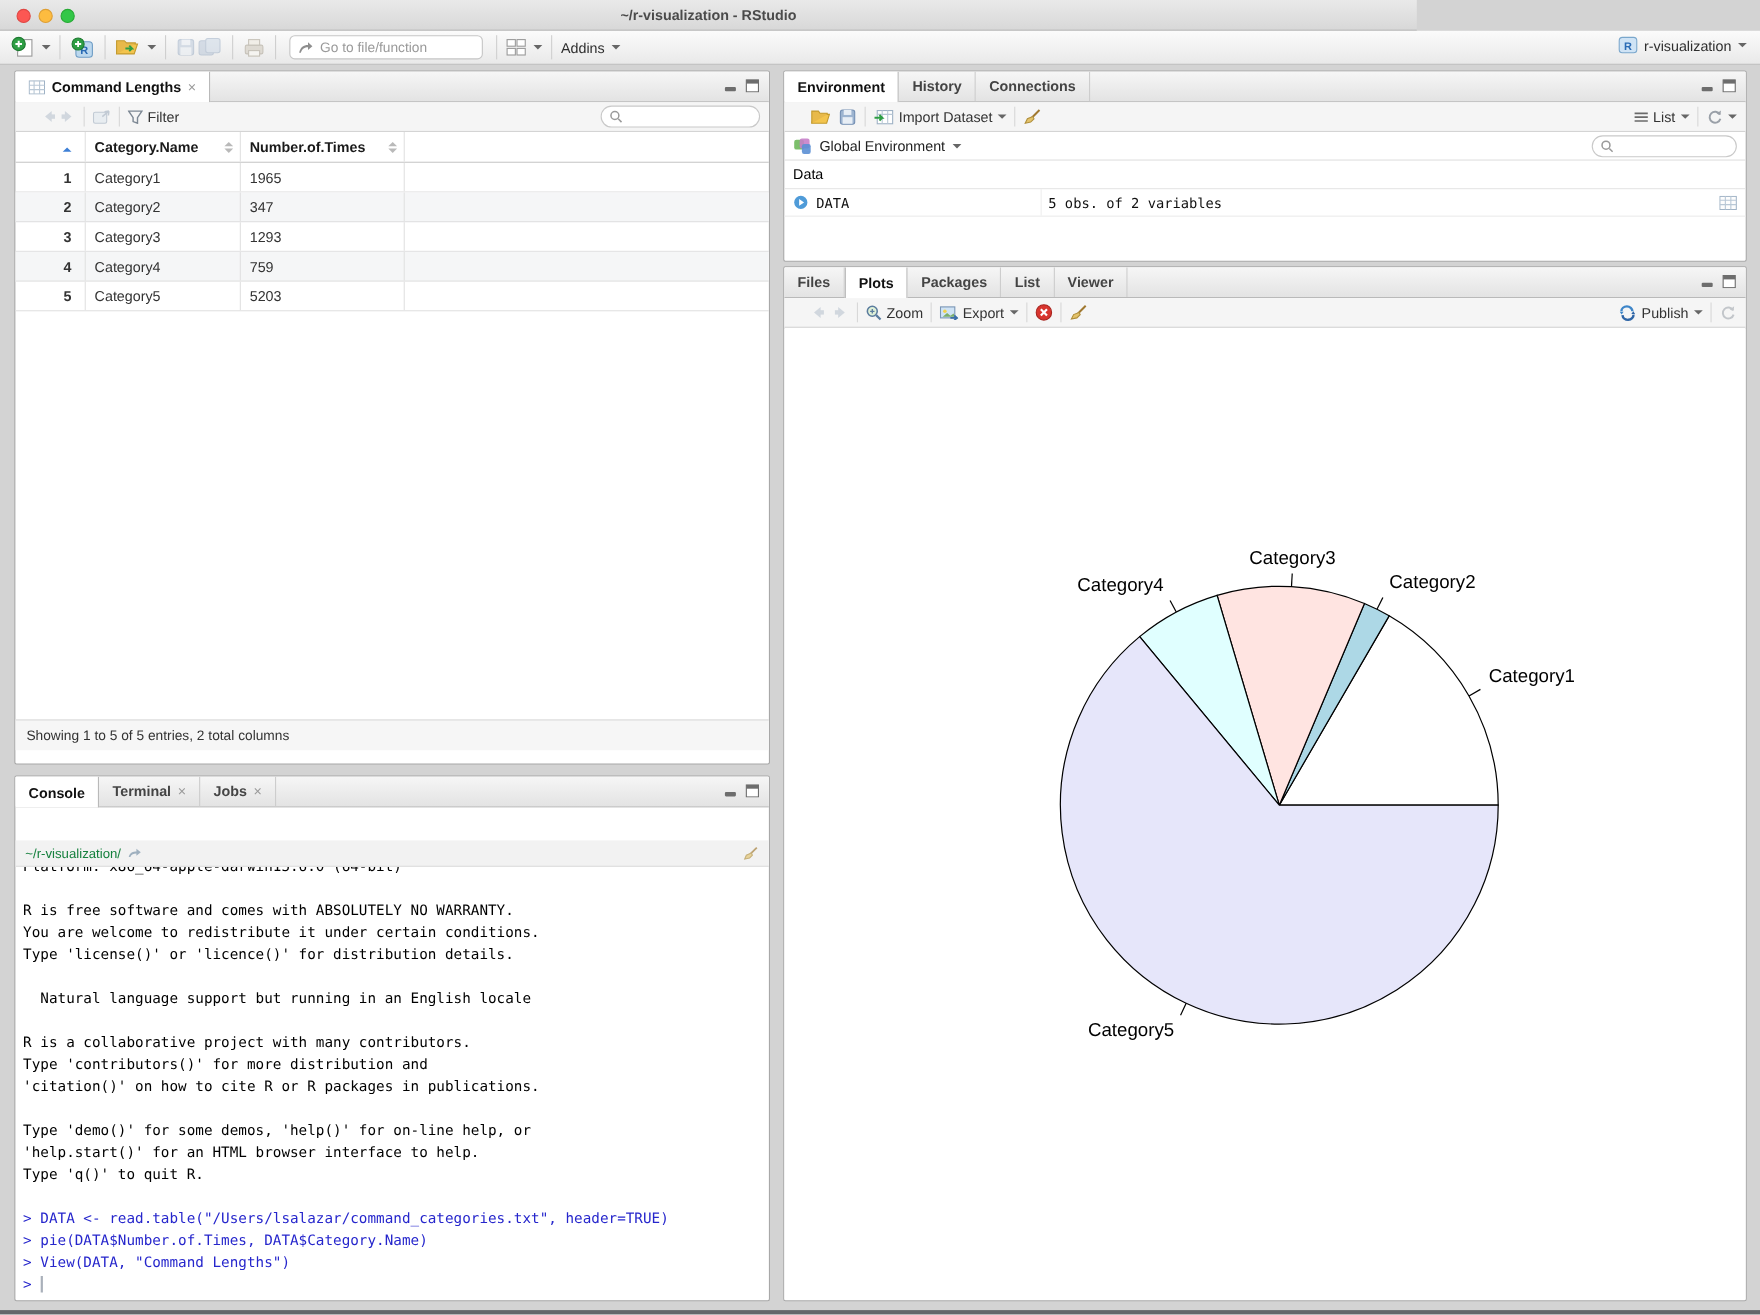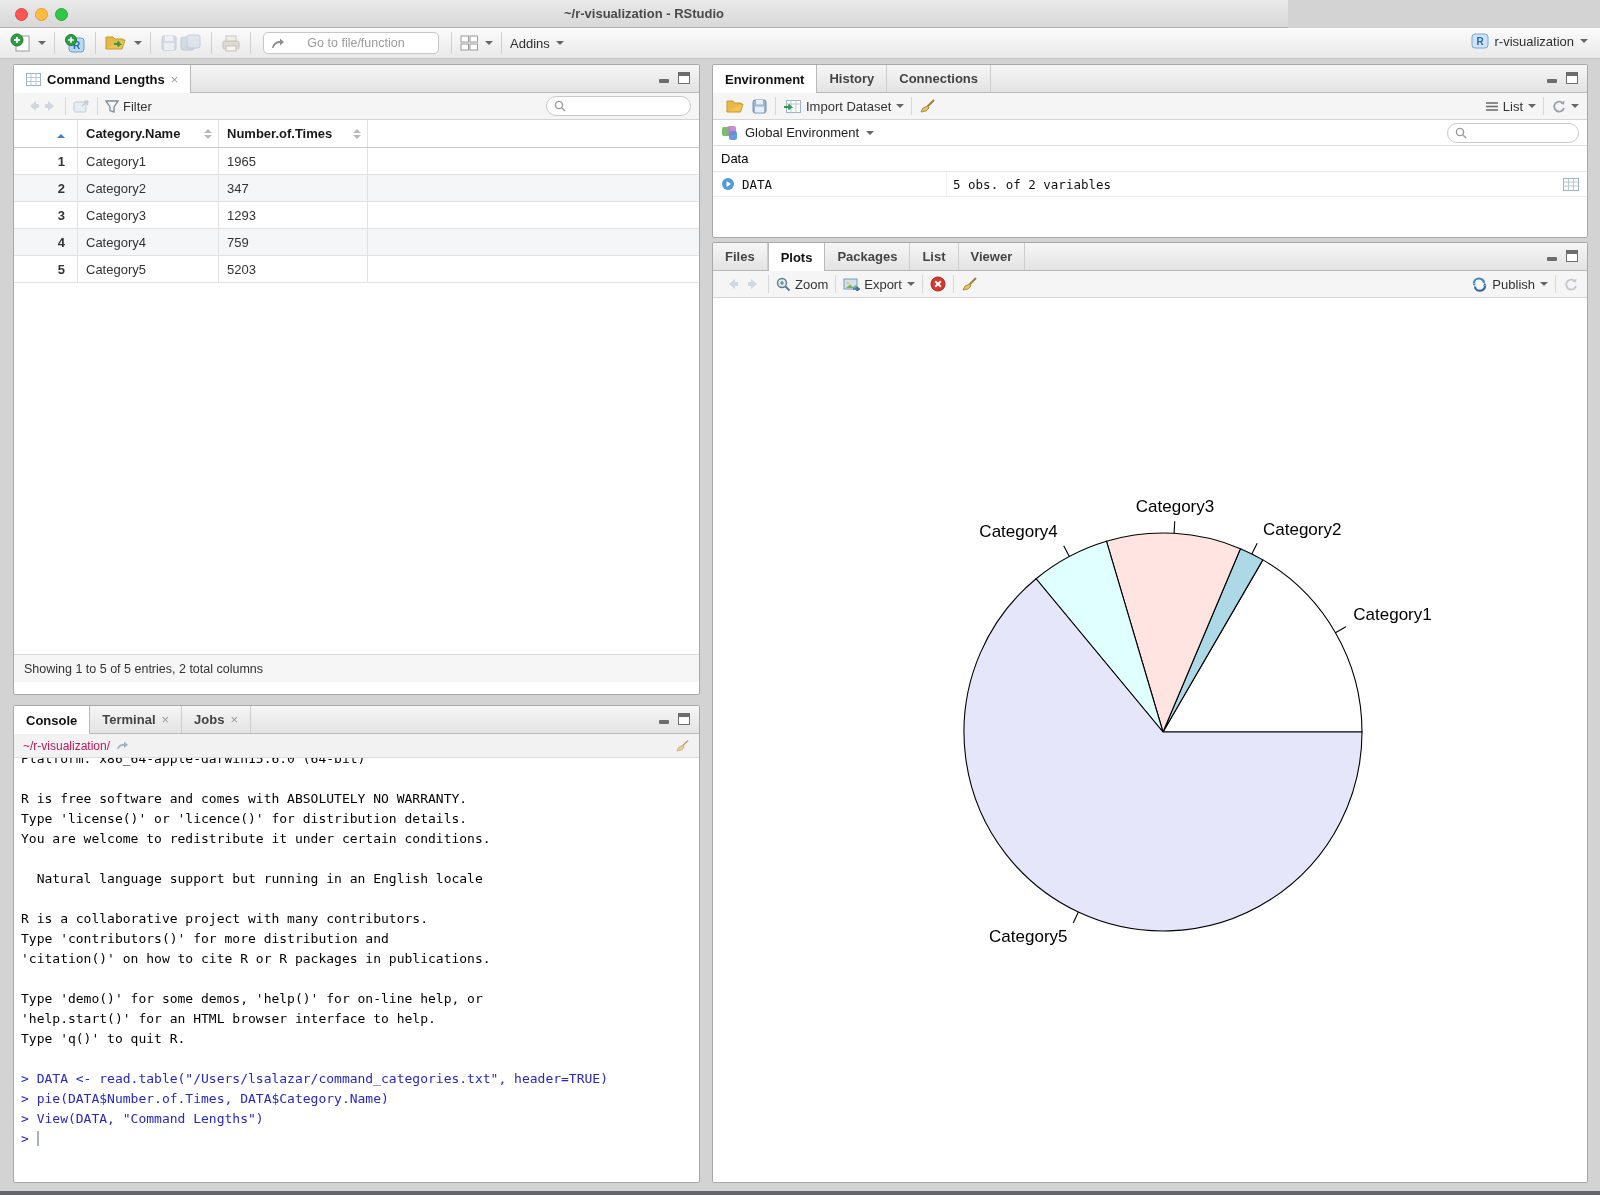--- a/index.html
+++ b/index.html
@@ -19,21 +19,21 @@
   .main-toolbar { position:absolute; left:0; top:28px; width:1600px; height:31px;
     background:linear-gradient(#fbfbfb,#e9e9e9); border-bottom:1px solid #c3c3c3;
     display:flex; align-items:center; padding:0 10px; }
   .tb-group { display:flex; align-items:center; gap:6px; }
   .tb-sep { width:1px; height:22px; background:#cfcfcf; margin:0 8px; }
   .caret { width:0; height:0; border-left:4px solid transparent; border-right:4px solid transparent;
     border-top:4px solid #666; display:inline-block; }
   .goto-box { width:176px; height:22px; background:#fff; border:1px solid #c6c6c6; border-radius:5px;
     display:flex; align-items:center; padding:0 6px; gap:6px; margin:0 4px; }
   .goto-box input { border:none; outline:none; font-size:12.5px; width:130px; color:#15803d;
-    font-family:"Liberation Sans",sans-serif; background:transparent;text-align:center; }
+    font-family:"Liberation Sans",sans-serif; background:transparent; }
   .goto-box input::placeholder { color:#9a9a9a; }
   .tb-label { font-size:13px; color:#2e2e2e; }
   .project-sel { position:absolute; right:12px; top:4px; display:flex; align-items:center; gap:6px; }
 
   
   .pane { position:absolute; background:#fff; border:1px solid #a8a8a8; border-radius:2px; overflow:hidden; }
   #pane-viewer  { left:13px;  top:64px;  width:687px; height:631px; }
   #pane-console { left:13px;  top:705px; width:687px; height:478px; }
   #pane-env     { left:712px; top:64px;  width:876px; height:174px; }
   #pane-plots   { left:712px; top:242px; width:876px; height:941px; }
@@ -43,21 +43,21 @@
     display:flex; align-items:flex-end; position:relative; }
   .tab { height:27px; display:flex; align-items:center; gap:6px; padding:0 12px;
     font-size:13px; font-weight:600; color:#444; border-right:1px solid #cdcdcd; cursor:default; }
   .tab.active { background:#fff; color:#111; border-right:1px solid #b9b9b9; border-left:1px solid #b9b9b9;
     margin-bottom:-1px; height:28px; }
   .tab:first-child.active { border-left:none; }
   .tab-close { color:#9a9a9a; font-size:13px; font-weight:400; line-height:1; }
   .winbtns { position:absolute; right:8px; top:7px; display:flex; gap:6px; }
 
   .ptoolbar { height:27px; background:#f5f5f5; border-bottom:1px solid #d4d4d4;
-    display:flex; align-items:center; padding:0 12px; position:relative; }
+    display:flex; align-items:center; padding:0 23px; position:relative; }
   .ptb-sep { width:1px; height:18px; background:#d8d8d8; margin:0 7px; }
   .ptb-label { font-size:13px; color:#333; margin-left:4px; }
   .search-box { height:20px; background:#fff; border:1px solid #c9c9c9; border-radius:10px;
     display:flex; align-items:center; padding:0 7px; gap:5px; }
   .search-box input { border:none; outline:none; width:110px; font-size:12px; background:transparent; }
 
   
   .dv-table { font-size:13px; color:#333; }
   .dv-hrow { display:flex; height:28px; border-bottom:1px solid #c9c9c9; align-items:center; font-weight:700; color:#1a1a1a; }
   .dv-row  { display:flex; height:27px; border-bottom:1px solid #e2e2e2; align-items:center; }
@@ -77,21 +77,21 @@
     border-bottom:1px solid #e0e0e0; font-size:13px; color:#222; position:relative; }
   .env-section { height:26px; display:flex; align-items:center; padding:0 8px;
     border-bottom:1px solid #e6e6e6; font-size:13px; color:#000; }
   .env-row { height:25px; display:flex; align-items:center; padding:0 8px; gap:7px;
     border-bottom:1px solid #ececec; font-family:"DejaVu Sans Mono",monospace; font-size:12.5px; color:#111; position:relative; }
   .env-val { position:absolute; left:240px; }
   .env-vline { position:absolute; left:233px; top:0; bottom:0; width:1px; background:#eee; }
 
   
   .console-path { height:24px; background:#f2f2f2; border-bottom:1px solid #dcdcdc;
-    display:flex; align-items:center; padding:0 9px; gap:6px; font-size:12px; color:#be185d; position:relative; }
+    display:flex; align-items:center; padding:0 9px; gap:6px; font-size:12px; color:#15803d; position:relative;margin-top:30px; }
   .console-out { padding:0 0 0 7px; overflow:hidden; height:418px; }
   .console-line { font-family:"DejaVu Sans Mono",monospace; font-size:13px; line-height:20px;
     white-space:pre; min-height:20px; color:#000; }
   .console-line:first-of-type { margin-top:-9px; }
   .console-line.input, .console-line.prompt { color:#2626cc; }
   .cursor { display:inline-block; width:2.5px; height:15px; background:#a9b0ba; vertical-align:-3px; margin-left:8px; }
 
   
   .plot-area { position:absolute; left:0; top:56px; right:0; bottom:0; background:#fff; }
   .pie-label { font-family:"Liberation Sans",sans-serif; font-size:17px; fill:#000; }
@@ -606,24 +606,24 @@
     </div>
   </div>
   <div class="console-out">
 
       <div class="console-line output"><span>Platform: x86_64-apple-darwin15.6.0 (64-bit)</span></div>
 
       <div class="console-line output"><span></span></div>
 
       <div class="console-line output"><span>R is free software and comes with ABSOLUTELY NO WARRANTY.</span></div>
 
+      <div class="console-line output"><span>You are welcome to redistribute it under certain conditions.</span></div>
+
       <div class="console-line output"><span>Type 'license()' or 'licence()' for distribution details.</span></div>
 
-      <div class="console-line output"><span>You are welcome to redistribute it under certain conditions.</span></div>
-
       <div class="console-line output"><span></span></div>
 
       <div class="console-line output"><span>  Natural language support but running in an English locale</span></div>
 
       <div class="console-line output"><span></span></div>
 
       <div class="console-line output"><span>R is a collaborative project with many contributors.</span></div>
 
       <div class="console-line output"><span>Type 'contributors()' for more distribution and</span></div>
 

